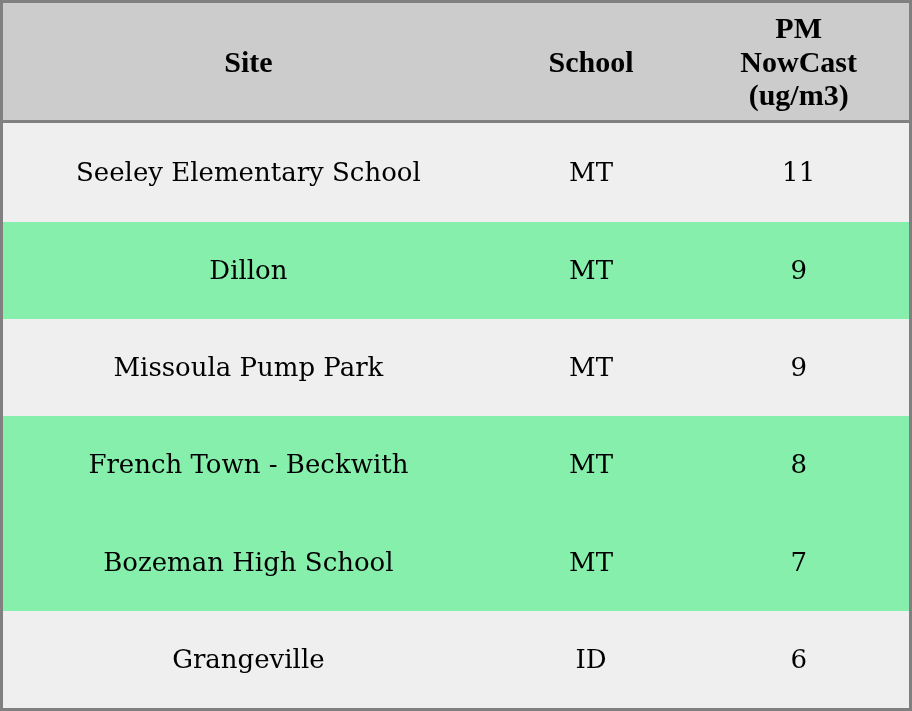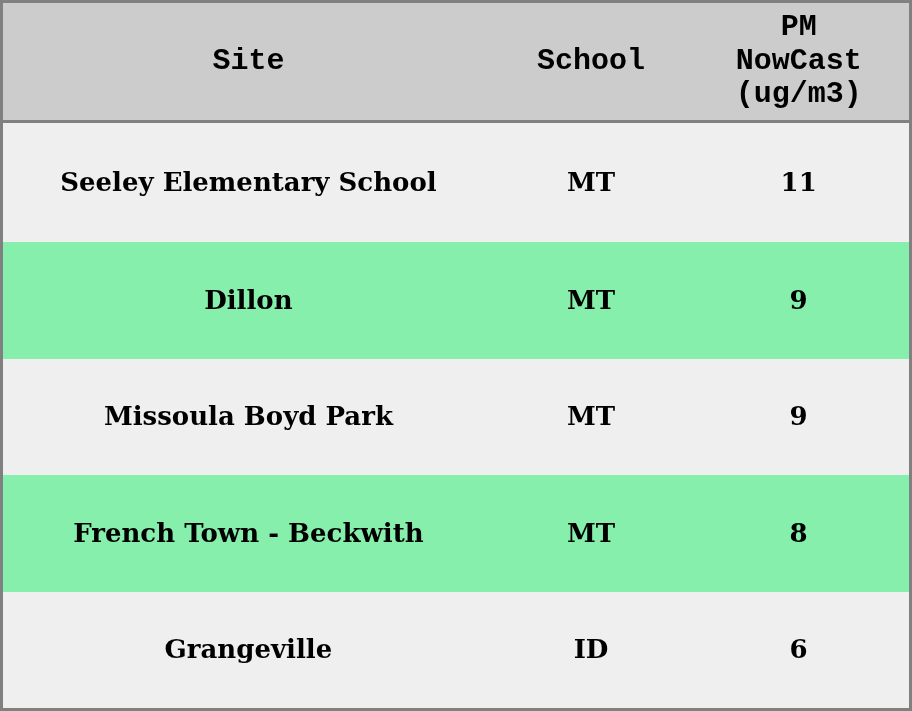--- a/index.html
+++ b/index.html
@@ -24,41 +24,41 @@
     width: 100%;
     height: 100%;
     border-collapse: collapse;
     table-layout: fixed;
   }
   thead tr.header-row {
     background: #cccccc;
   }
   thead th {
     border-bottom: 3px solid #808080;
-    font-family: Liberation Mono, monospace;
+    font-family: Liberation Serif, serif;
     font-weight: bold;
     font-size: 30px;
     color: #000000;
     text-align: center;
     vertical-align: middle;
     padding: 8px 6px;
     line-height: 1.12;
   }
   th.col-site   { width: 55%; }
   th.col-state  { width: 21%; }
   th.col-value  { width: 24%; }
 
   tbody td {
     font-size: 26px;
     color: #000000;
     text-align: center;
     vertical-align: middle;
     padding: 4px 6px;
     line-height: 1.2;
-    font-weight: bold;
+    font-weight: normal;
   }
   tbody tr.row-odd { background: #efefef; }
   tbody tr.row-even { background: #86efac; }
 </style>
 </head>
 <body>
 
 <div class="table-frame">
   <table class="data-table">
     <thead>
@@ -77,28 +77,33 @@
         <td>Seeley Elementary School</td>
         <td>MT</td>
         <td>11</td>
       </tr>
       <tr class="row-even">
         <td>Dillon</td>
         <td>MT</td>
         <td>9</td>
       </tr>
       <tr class="row-odd">
-        <td>Missoula Boyd Park</td>
+        <td>Missoula Pump Park</td>
         <td>MT</td>
         <td>9</td>
       </tr>
       <tr class="row-even">
         <td>French Town - Beckwith</td>
         <td>MT</td>
         <td>8</td>
+      </tr>
+      <tr class="row-even">
+        <td>Bozeman High School</td>
+        <td>MT</td>
+        <td>7</td>
       </tr>
       <tr class="row-odd">
         <td>Grangeville</td>
         <td>ID</td>
         <td>6</td>
       </tr>
     </tbody>
   </table>
 </div>
 

